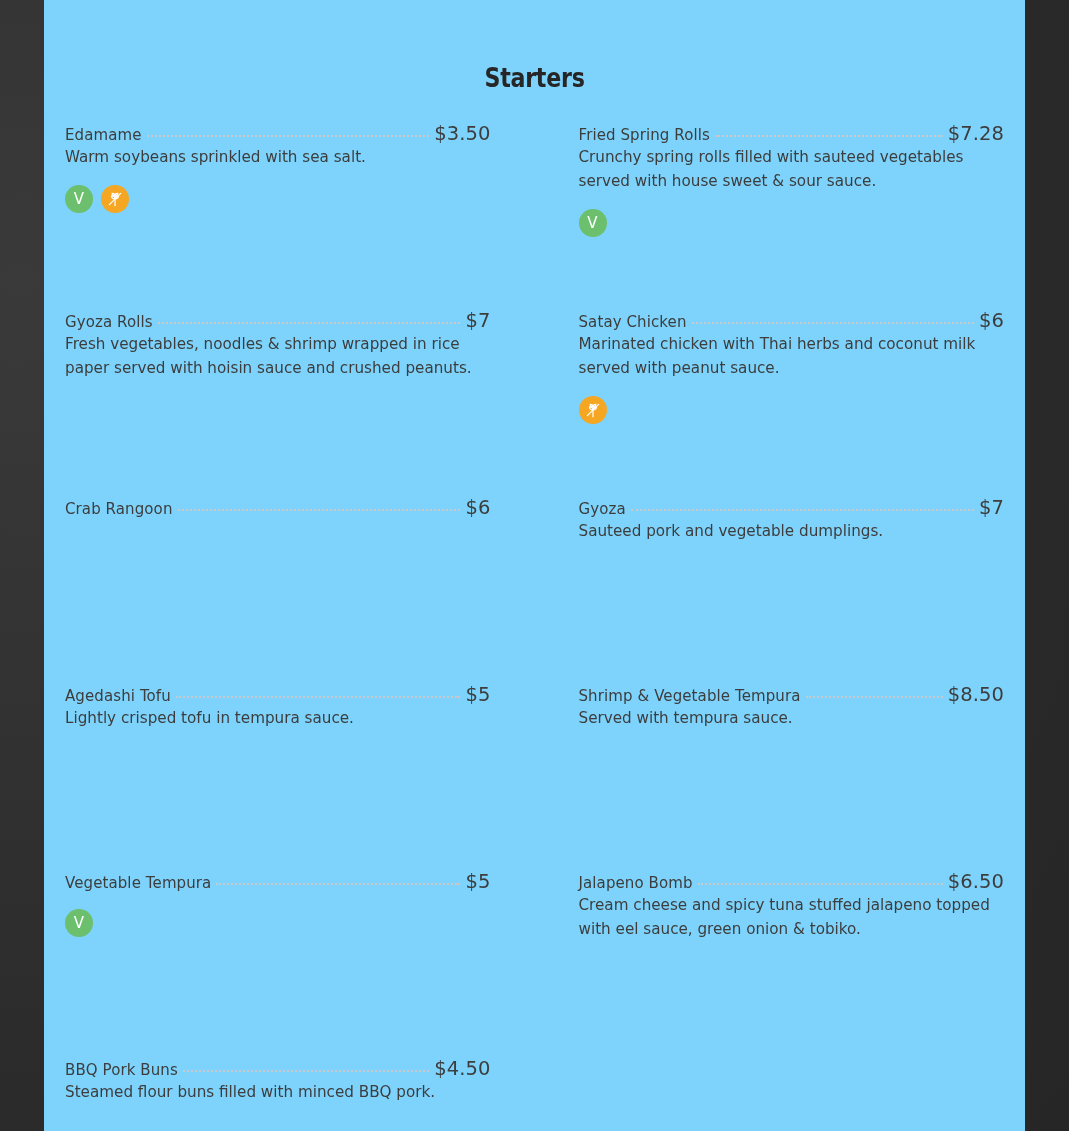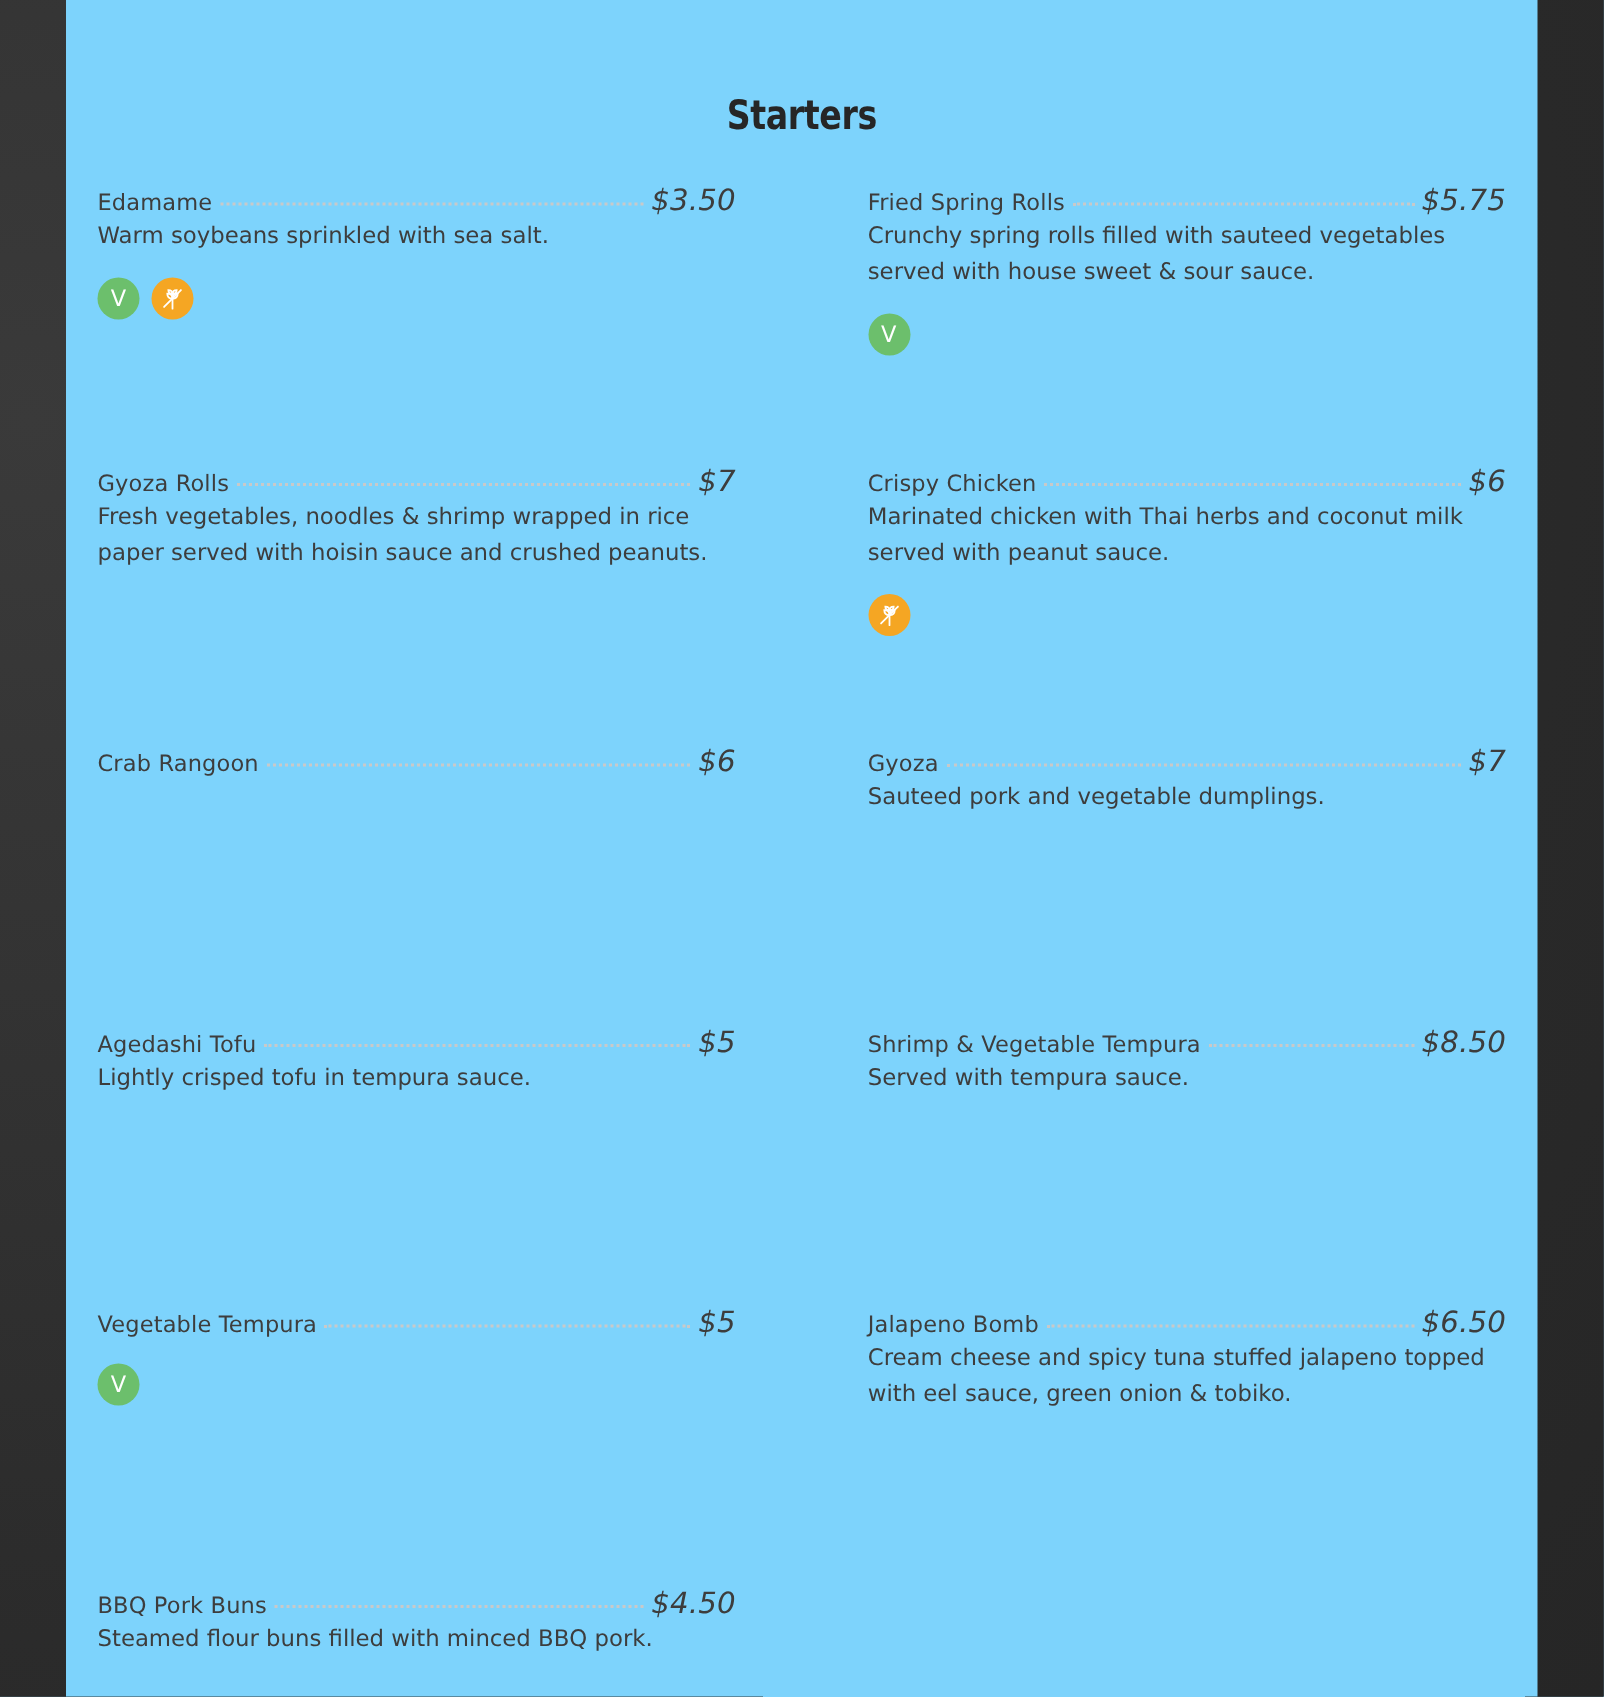--- a/index.html
+++ b/index.html
@@ -70,21 +70,20 @@
     position: relative;
     height: 1px;
     border-bottom: 2px dotted #c9c9c9;
     transform: translateY(-3px);
   }
   .item-price {
     font-size: 19.5px;
     color: #3d3d3d;
     white-space: nowrap;
     letter-spacing: 0.1px;
-    font-style: italic;
   }
   .item-desc {
     font-size: 15.2px;
     line-height: 24px;
     color: #3d3d3d;
     max-width: 428px;
   }
   .badges {
     margin-top: 16px;
     display: flex;
@@ -135,40 +134,40 @@
               <path d="M12 8c2.4 0 3.7-1.4 3.7-3.5C13.6 4.5 12 5.8 12 8z"></path>
               <path d="M4.5 19.5 19.5 4.5"></path>
             </svg>
           </div>
         </div>
       </div>
       <div class="menu-item">
         <div class="item-head">
           <span class="item-name">Fried Spring Rolls</span>
           <span class="leader"></span>
-          <span class="item-price">$5.75</span>
+          <span class="item-price">$7.28</span>
         </div>
         <div class="item-desc">Crunchy spring rolls filled with sauteed vegetables served with house sweet &amp; sour sauce.</div>
         <div class="badges">
           <div class="badge" style="background: rgb(108, 191, 108);">
             <span class="badge-v">V</span>
           </div>
         </div>
       </div>
       <div class="menu-item">
         <div class="item-head">
           <span class="item-name">Gyoza Rolls</span>
           <span class="leader"></span>
           <span class="item-price">$7</span>
         </div>
         <div class="item-desc">Fresh vegetables, noodles &amp; shrimp wrapped in rice paper served with hoisin sauce and crushed peanuts.</div>
       </div>
       <div class="menu-item">
         <div class="item-head">
-          <span class="item-name">Crispy Chicken</span>
+          <span class="item-name">Satay Chicken</span>
           <span class="leader"></span>
           <span class="item-price">$6</span>
         </div>
         <div class="item-desc">Marinated chicken with Thai herbs and coconut milk served with peanut sauce.</div>
         <div class="badges">
           <div class="badge" style="background: rgb(245, 166, 35);">
             <svg width="18" height="18" viewBox="0 0 24 24" fill="none" stroke="#ffffff" stroke-width="1.6" stroke-linecap="round">
               <path d="M12 21 V10"></path>
               <path d="M12 12c-3 0-4.6-1.7-4.6-4.3C10 7.7 12 9.2 12 12z"></path>
               <path d="M12 12c3 0 4.6-1.7 4.6-4.3C14 7.7 12 9.2 12 12z"></path>

